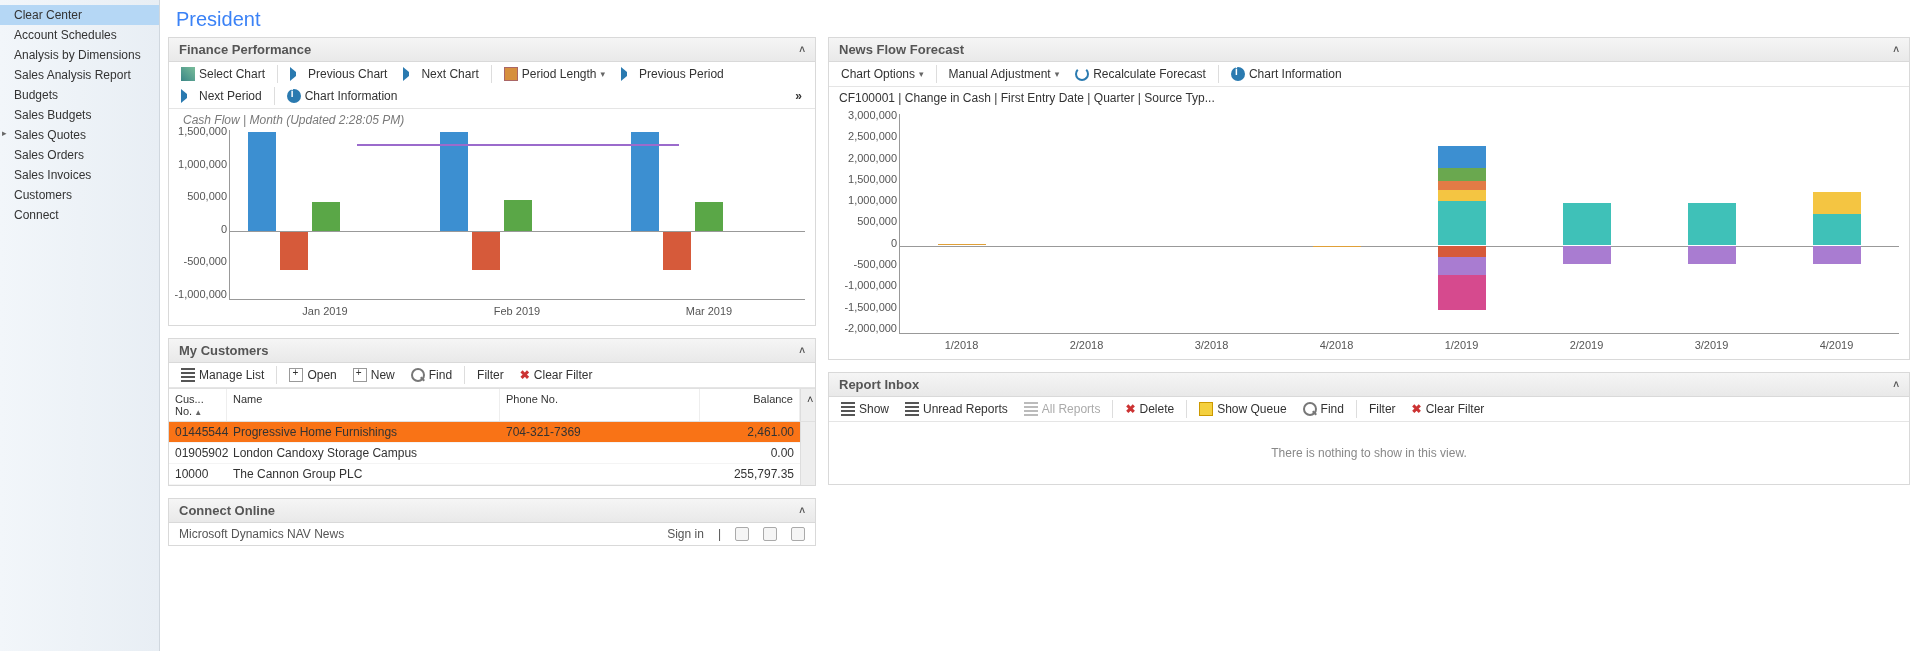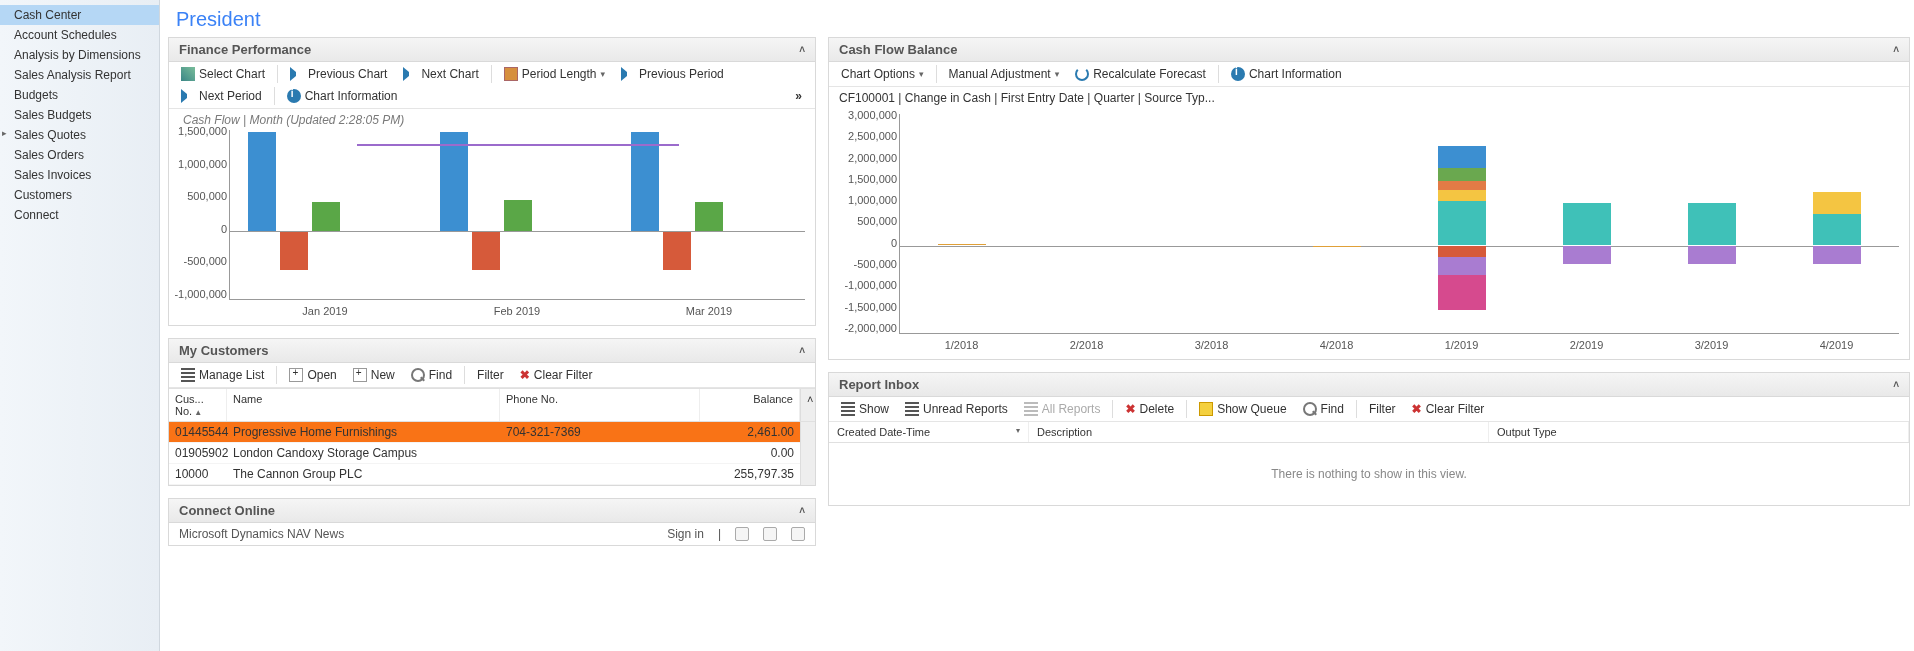--- a/index.html
+++ b/index.html
@@ -228,21 +228,21 @@
   text-align:center;
   color:#888;
   padding:24px 0;
   font-size:12px;
 }
 </style>
 </head>
 <body>
 
 <div class="sidebar">
-  <div class="sidebar-item selected"><span>Cash Center</span></div>
+  <div class="sidebar-item selected"><span>Clear Center</span></div>
   <div class="sidebar-item"><span>Account Schedules</span></div>
   <div class="sidebar-item"><span>Analysis by Dimensions</span></div>
   <div class="sidebar-item"><span>Sales Analysis Report</span></div>
   <div class="sidebar-item"><span>Budgets</span></div>
   <div class="sidebar-item"><span>Sales Budgets</span></div>
   <div class="sidebar-item sidebar-item-expand"><span>Sales Quotes</span></div>
   <div class="sidebar-item"><span>Sales Orders</span></div>
   <div class="sidebar-item"><span>Sales Invoices</span></div>
   <div class="sidebar-item"><span>Customers</span></div>
   <div class="sidebar-item"><span>Connect</span></div>
@@ -408,21 +408,21 @@
           </span>
         </div>
       </div>
 
     </div>
 
     <div class="col col-right">
 
       <div class="panel">
         <div class="panel-header">
-          <span>Cash Flow Balance</span>
+          <span>News Flow Forecast</span>
           <span class="collapse-icon">˄</span>
         </div>
         <div class="toolbar">
           <span class="tb-btn dd">
               <span>Chart Options</span>
             </span>
           <span class="tb-sep"></span>
           <span class="tb-btn dd">
               <span>Manual Adjustment</span>
             </span>
@@ -518,23 +518,18 @@
             </span>
           <span class="tb-sep"></span>
           <span class="tb-btn">
               <span>Filter</span>
             </span>
           <span class="tb-btn">
               <span class="ic-clear">✖</span>
               <span>Clear Filter</span>
             </span>
         </div>
-        <div class="report-head">
-          <div class="rh-created"><span>Created Date-Time</span><span class="sort-ic" style="float:right">▾</span></div>
-          <div class="rh-desc">Description</div>
-          <div class="rh-type">Output Type</div>
-        </div>
         <div class="empty-msg">There is nothing to show in this view.</div>
       </div>
 
     </div>
   </div>
 </div>
 
 </body></html>

